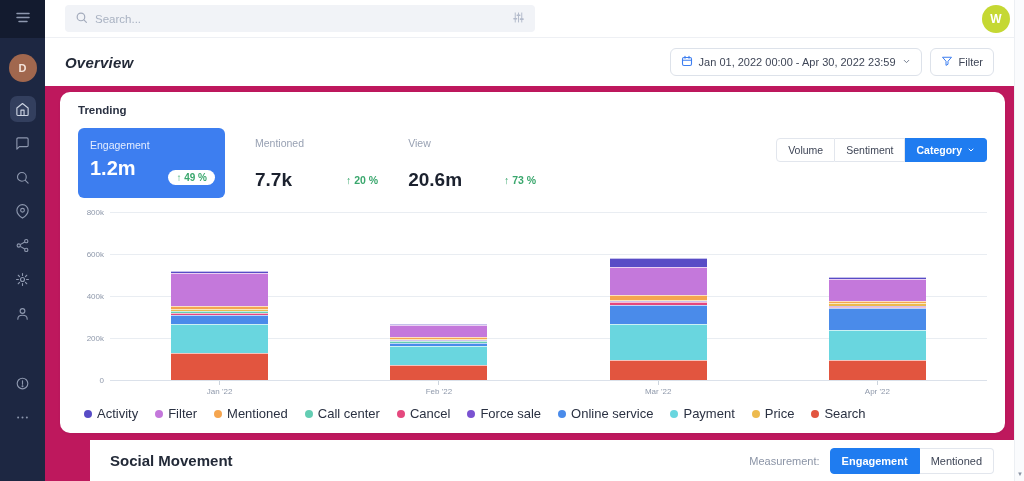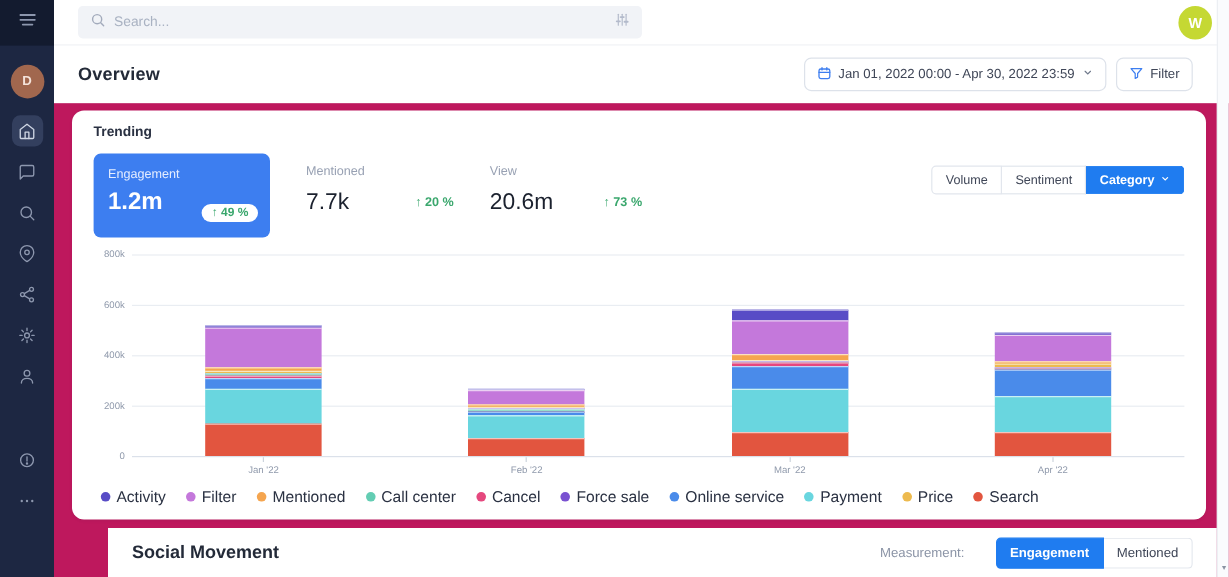--- a/index.html
+++ b/index.html
@@ -20,42 +20,42 @@
   .main { flex:1; display:flex; flex-direction:column; position:relative; }
   .topbar { height:38px; background:#ffffff; border-bottom:1px solid #eef0f4; display:flex; align-items:center; padding:0 14px 0 20px; }
   .searchbox { width:470px; height:27px; background:#f1f3f7; border-radius:4px; display:flex; align-items:center; padding:0 10px; gap:7px; }
   .searchbox input { flex:1; border:none; outline:none; background:transparent; font-size:11.5px; color:#4a5264; font-family:"Liberation Sans", sans-serif; }
   .searchbox input::placeholder { color:#a9b2c2; }
   .topbar-right { margin-left:auto; }
   .top-avatar { width:28px; height:28px; border-radius:50%; background:#c5d833; color:#ffffff; font-size:12px; font-weight:bold; display:flex; align-items:center; justify-content:center; }
 
   
   .header-row { height:48px; background:#ffffff; display:flex; align-items:center; padding:0 30px 0 20px; }
-  .page-title { font-size:15px; font-weight:bold; color:#232a38; letter-spacing:.2px; }
+  .page-title { font-size:15px; font-weight:bold; color:#232a38; letter-spacing:.2px;font-style:italic; }
   .header-controls { margin-left:auto; display:flex; gap:8px; }
   .btn-outline { height:28px; background:#fff; border:1px solid #dde2ea; border-radius:6px; display:flex; align-items:center; gap:6px; padding:0 10px; font-size:11px; color:#3f4657; cursor:pointer; }
 
   
   .content { flex:1; background:#be185d; padding:6px 19px 0 15px; }
   .card { background:#ffffff; border-radius:10px; box-shadow:0 1px 3px rgba(25,35,60,.06); padding:12px 18px 10px; }
   .card-title { font-size:11.5px; font-weight:bold; color:#2a3142; margin-bottom:12px; }
 
   
   .stats-row { display:flex; align-items:flex-start; }
   .stat-tile { width:147px; height:70px; border-radius:6px; padding:11px 12px; position:relative; color:#fff; flex-shrink:0; cursor:pointer; }
   .stat-tile .stat-label { font-size:10.5px; color:#e4edff; }
   .stat-tile .stat-value { font-size:20px; font-weight:bold; margin-top:6px; }
   .stat-pill { position:absolute; right:10px; bottom:13px; background:#ffffff; border-radius:10px; padding:2px 8px; font-size:10px; font-weight:bold; }
   .stat-plain { display:flex; align-items:flex-end; gap:42px; padding-top:9px; margin-left:30px; cursor:pointer; }
   .stat-plain .stat-label { font-size:10.5px; color:#98a1b3; }
-  .stat-plain .stat-value { font-size:19px; font-weight:normal; color:#1b212e; margin-top:9px; }
+  .stat-plain .stat-value { font-size:19px; font-weight:bold; color:#1b212e; margin-top:20px; }
   .delta-green { color:#3aa76d; font-size:10.5px; font-weight:bold; padding-bottom:5px; white-space:nowrap; }
   .view-btns { margin-left:auto; display:flex; padding-top:10px; }
   .seg-btn { height:24px; padding:0 11px; background:#fff; border:1px solid #e2e6ed; font-size:10.5px; color:#3f4657; display:flex; align-items:center; gap:5px; cursor:pointer; }
-  .seg-btn:first-child { border-radius:4px 0 0 4px;margin-left:16px; }
+  .seg-btn:first-child { border-radius:4px 0 0 4px; }
   .seg-btn:last-child { border-radius:0 4px 4px 0; }
   .seg-btn + .seg-btn { border-left:none; }
   .seg-btn.selected { background:#1f7cf0; border-color:#1f7cf0; color:#fff; font-weight:bold; }
 
   
   .chart-wrap { display:flex; margin-top:14px; }
   .y-axis { width:32px; position:relative; height:168px; flex-shrink:0; }
   .y-tick { position:absolute; right:6px; transform:translateY(-50%); font-size:8px; color:#8f99ab; }
   .plot { flex:1; position:relative; height:168px; }
   .gridline { position:absolute; left:0; right:0; height:1px; background:#e9edf2; }

